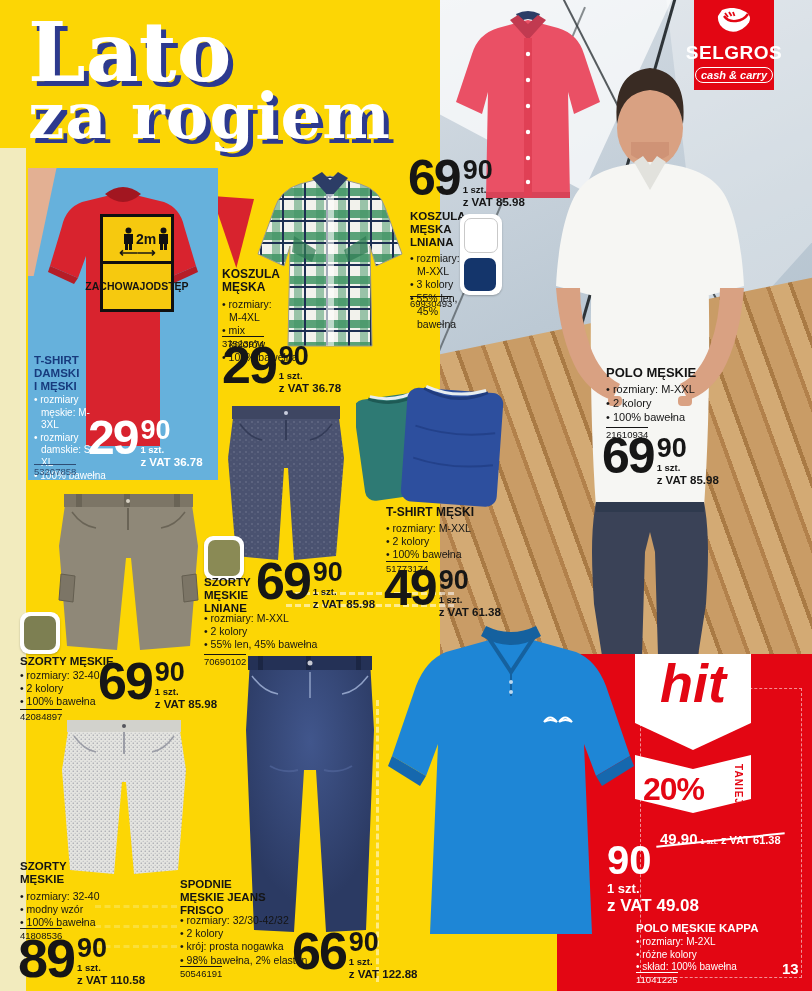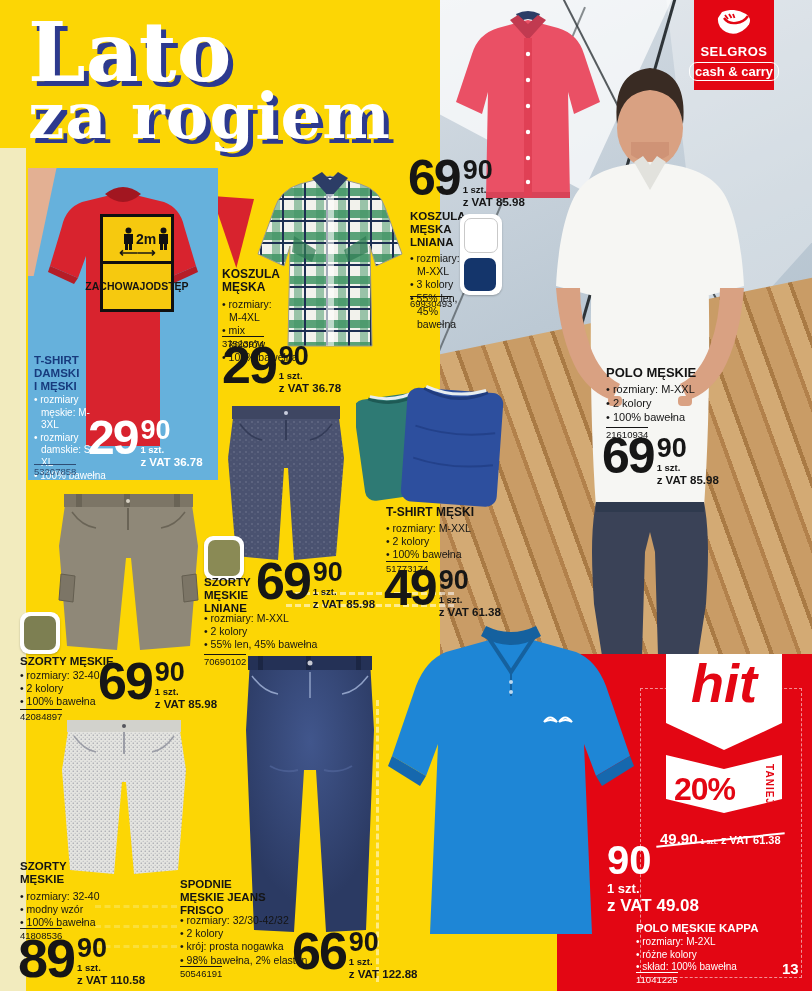--- a/index.html
+++ b/index.html
@@ -61,44 +61,44 @@
 
   
   .swcard{position:absolute;background:#fff;border-radius:9px;padding:4px;z-index:6;
           box-shadow:0 1px 2px rgba(0,0,0,.25);display:flex;flex-direction:column;gap:5px;}
   .sw{width:32px;height:33px;border-radius:7px;}
 
   
   .redpanel{position:absolute;left:557px;top:654px;width:255px;height:337px;background:#e30613;z-index:2;}
   .dashbox{position:absolute;left:640px;top:688px;width:160px;height:288px;
            border:1px dashed rgba(255,255,255,.55);z-index:4;}
-  .hit{position:absolute;left:635px;top:654px;width:116px;z-index:5;margin-left:31px;}
+  .hit{position:absolute;left:635px;top:654px;width:116px;z-index:5;}
   .hit-top{height:96px;background:#fff;clip-path:polygon(0 0,100% 0,100% 72%,50% 100%,0 72%);
            display:flex;justify-content:center;}
   .hit-word{font-size:54px;font-weight:bold;font-style:italic;color:#e30613;line-height:1.1;}
   .hit-band{margin-top:5px;height:58px;background:#fff;position:relative;
             clip-path:polygon(0 0,50% 24%,100% 0,100% 76%,50% 100%,0 76%);}
   .hit-pct{position:absolute;left:8px;top:16px;font-size:32px;font-weight:bold;color:#e30613;letter-spacing:-1px;}
   .hit-taniej{position:absolute;right:-8px;top:24px;font-size:10px;font-weight:bold;color:#e30613;
               transform:rotate(90deg);letter-spacing:1px;}
   .oldprice{position:absolute;left:660px;top:830px;z-index:6;color:#fff;font-weight:bold;
             display:flex;align-items:baseline;gap:3px;}
   .oldprice .op{font-size:15px;}
   .oldprice .ou{font-size:7px;}
   .oldprice .ov{font-size:11px;}
   .strike{position:absolute;left:-4px;right:-4px;top:54%;border-top:2px solid #fff;
           transform:rotate(-6deg);}
   .pageno{position:absolute;left:782px;top:960px;color:#fff;font-weight:bold;font-size:15px;z-index:6;}
 
   
   .logo{position:absolute;left:694px;top:0;width:80px;height:90px;background:#e30613;z-index:8;
         display:flex;flex-direction:column;align-items:center;justify-content:center;}
-  .logo-name{color:#fff;font-weight:bold;font-size:13px;letter-spacing:.5px;margin-top:8px;}
-  .logo-tag{color:#fff;font-weight:bold;font-size:13px;border:1.5px solid #fff;border-radius:8px;
-            padding:1px 5px;margin-top:3px;white-space:nowrap;}
+  .logo-name{color:#fff;font-weight:bold;font-size:19px;letter-spacing:.5px;margin-top:8px;}
+  .logo-tag{color:#fff;font-weight:bold;font-size:11px;border:1.5px solid #fff;border-radius:8px;
+            padding:1px 5px;margin-top:3px;white-space:nowrap;font-style:italic;}
 
   
   .leftstrip{position:absolute;left:0;top:148px;width:26px;height:843px;background:#f2ebbe;z-index:3;}
   .dashrow{position:absolute;border-top:3px dashed rgba(255,255,255,.55);z-index:1;}
   .dashcol{position:absolute;border-left:3px dashed rgba(255,255,255,.5);z-index:1;}
   .dotgrid{position:absolute;border-top:3px dashed rgba(250,225,70,.8);z-index:5;}
   svg{display:block;}
 </style>
 </head>
 <body>

